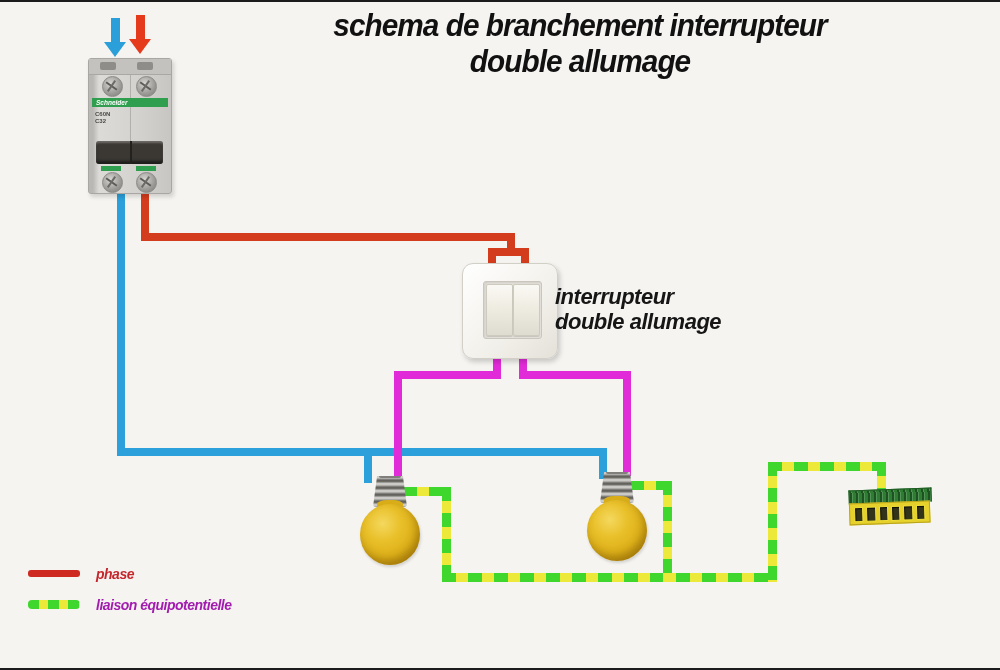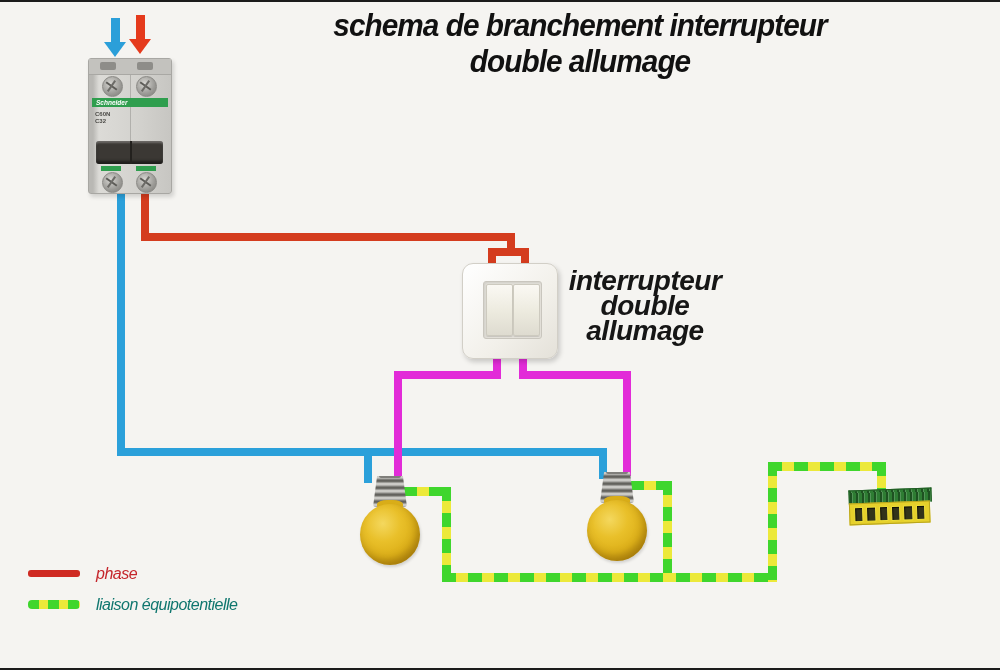--- a/index.html
+++ b/index.html
@@ -56,22 +56,22 @@
         border:1px solid #d2cfc7;border-radius:11px;box-shadow:2px 3px 5px rgba(0,0,0,.18);}
   .dswitch .frame{position:absolute;left:20px;top:17px;width:57px;height:56px;
         border:1px solid #c9c6be;border-radius:3px;background:#e9e6df;
         box-shadow:inset 1px 1px 3px rgba(0,0,0,.12);}
   .dswitch .rocker{position:absolute;top:2px;width:25px;height:50px;border-radius:2px;
         background:linear-gradient(180deg,#faf8f3,#eceade 55%,#dedbd0);
         border:1px solid #cdcabf;box-shadow:0 1px 1px rgba(0,0,0,.15);}
   .dswitch .rocker.l{left:2px;} .dswitch .rocker.r{left:29px;}
 
   
-  .switch-label{position:absolute;left:555px;top:268px;width:180px;text-align:center;z-index:4;
-        font-weight:bold;font-style:italic;color:#161616;font-size:28px;line-height:25px;letter-spacing:-0.5px;}
+  .switch-label{position:absolute;left:555px;top:284px;width:180px;z-index:4;
+        font-weight:bold;font-style:italic;color:#161616;font-size:22px;line-height:25px;letter-spacing:-0.5px;}
 
   
   .bulb{position:absolute;z-index:3;}
   .bulb .cap{position:absolute;left:13px;top:0;width:34px;height:31px;
         background:repeating-linear-gradient(180deg,#cbcac6 0 2px,#8d8c88 3px,#55544f 5px,#b5b4b0 7px);
         clip-path:polygon(12% 0,88% 0,100% 100%,0 100%);border-radius:3px;}
   .bulb .cap::before{content:"";position:absolute;left:6px;top:-3px;width:22px;height:5px;background:#807f7b;border-radius:2px;}
   .bulb .globe{position:absolute;left:0;top:28px;width:60px;height:61px;border-radius:50%;
         background:radial-gradient(circle at 38% 32%,#f4d85e 0%,#e9c02a 32%,#ddb019 60%,#c69712 82%,#a57d0b 100%);
         box-shadow:inset -3px -5px 8px rgba(120,85,0,.45), 1px 2px 3px rgba(0,0,0,.15);}
@@ -87,22 +87,22 @@
   .terminal .hole{width:9px;height:13px;background:#33331a;border:1px solid #f0e13a;border-radius:1px;
         box-shadow:inset 1px 1px 1px rgba(0,0,0,.8);}
 
   
   .legend{position:absolute;left:20px;top:558px;z-index:4;}
   .legend .row{position:relative;height:31px;display:flex;align-items:center;}
   .legend .swatch{width:52px;height:7px;border-radius:3px;margin:0 16px 0 8px;flex:none;}
   .legend .sw-red{background:#cf2a22;}
   .legend .sw-blue{background:#2ba0da;}
   .legend .sw-gy{height:9px;background:repeating-linear-gradient(90deg,#3fd62d 0 11px,#ece93a 11px 20px);border-radius:4px;}
-  .legend .lbl{font-weight:normal;font-style:italic;font-size:16px;letter-spacing:-0.5px;}
-  .legend .t-red{color:#c5262c;} .legend .t-blue{color:#1d1d8f;} .legend .t-green{color:#0f766e;}
+  .legend .lbl{font-weight:bold;font-style:italic;font-size:14px;letter-spacing:-0.5px;}
+  .legend .t-red{color:#c5262c;} .legend .t-blue{color:#1d1d8f;} .legend .t-green{color:#a21caf;}
 </style>
 </head>
 <body>
 
 <div class="canvas">
   <div class="edge top"></div>
   <div class="edge bottom"></div>
 
   <div class="title">
     <div>schema de branchement interrupteur</div>

